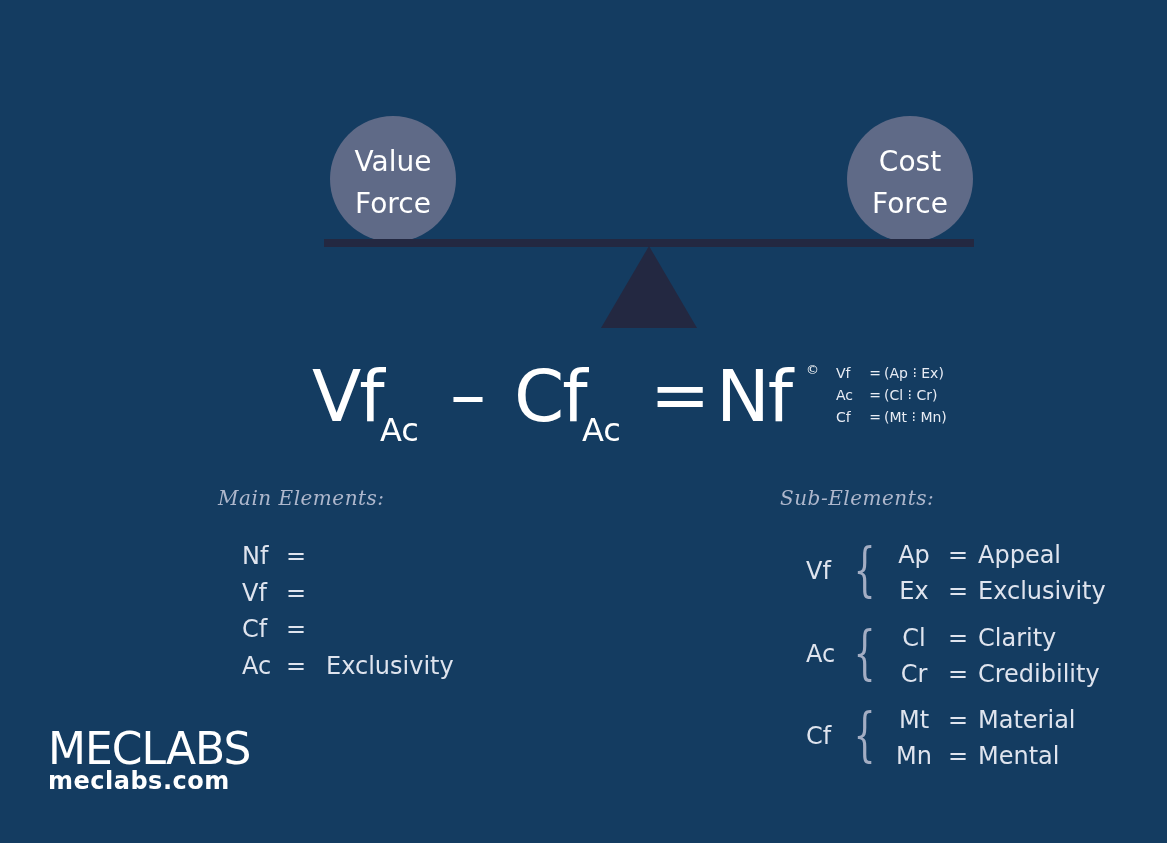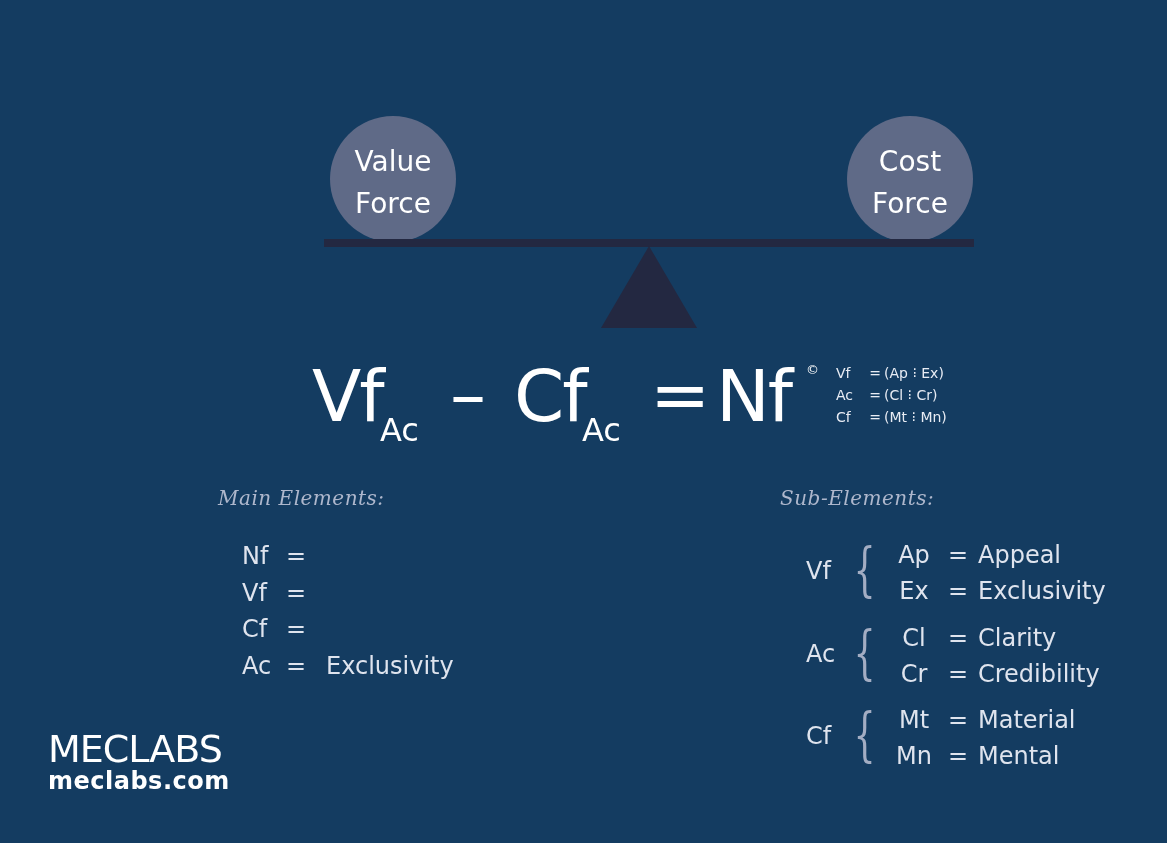--- a/index.html
+++ b/index.html
@@ -37,21 +37,21 @@
   .main-list .k { width:44px; }
   .main-list .eq { width:40px; text-align:left; }
   .sub-group { position:absolute; left:806px; font-size:24px; color:#dfe4ee; }
   .sub-group .label { position:absolute; left:0; width:36px; }
   .sub-group .brace { position:absolute; left:40px; font-size:58px; line-height:58px; color:#a3adc3; font-family:"DejaVu Serif", serif; font-weight:200; transform:scaleX(0.6); }
   .sub-group .rows { position:absolute; left:64px; line-height:36px;margin-left:20px; }
   .sub-group .row { display:flex; white-space:nowrap; }
   .sub-group .k { width:48px; text-align:center; }
   .sub-group .eq { width:40px; text-align:center; }
   .brand { position:absolute; left:48px; top:730px; color:#fff; }
-  .brand .name { font-size:38px; line-height:38px; letter-spacing:-1px; }
+  .brand .name { font-size:44px; line-height:38px; letter-spacing:-1px; }
   .brand .url { font-size:24px; line-height:26px; font-weight:bold; letter-spacing:0.5px; }
 </style>
 </head>
 <body>
 
 <div class="weight" style="left:330px; top:116px;">
   <div>
     <span>Value</span>
     <span>Force</span>
   </div>

